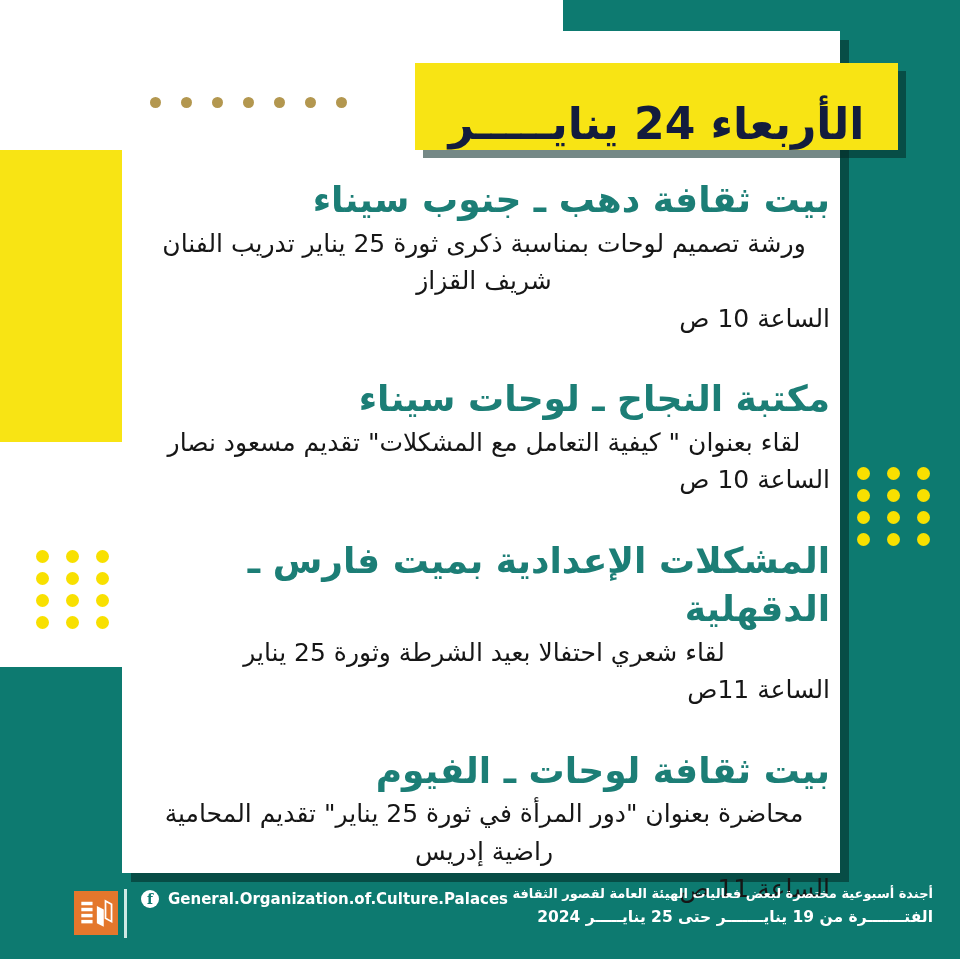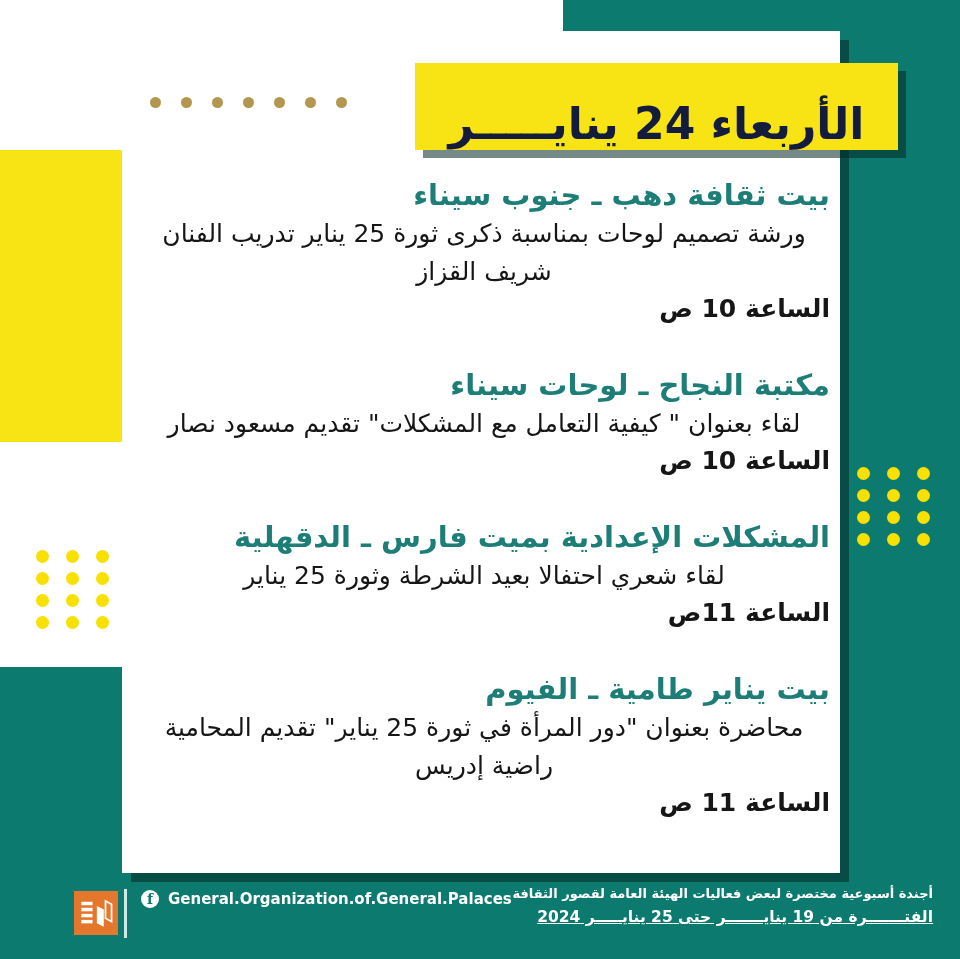--- a/index.html
+++ b/index.html
@@ -26,35 +26,35 @@
   
   .dots-row{position:absolute;left:150px;top:97px;display:flex;gap:20px;}
   .dot-tan{width:11px;height:11px;border-radius:50%;background:var(--tan-dot);}
   .grid-dots{position:absolute;display:grid;grid-template-columns:repeat(3,13px);gap:9px 17px;}
   .grid-left{left:36px;top:550px;}
   .grid-right{left:857px;top:467px;}
   .dot-yellow{width:13px;height:13px;border-radius:50%;background:var(--yellow-dot);}
   
   .events{position:absolute;left:138px;top:176px;width:692px;direction:rtl;text-align:right;}
   .event{margin-bottom:38px;}
-  .event-title{color:var(--title-teal);font-size:29px;font-weight:bold;line-height:1.35;}
+  .event-title{color:var(--title-teal);font-size:36px;font-weight:bold;line-height:1.35;}
   .event-desc{color:var(--body-text);font-size:25px;font-weight:normal;line-height:1.5;text-align:center;}
-  .event-time{color:var(--body-text);font-size:25px;font-weight:bold;line-height:1.5;}
+  .event-time{color:var(--body-text);font-size:25px;font-weight:normal;line-height:1.5;}
   
   .logo{position:absolute;left:74px;top:891px;width:44px;height:44px;background:var(--logo-orange);
         display:flex;align-items:center;justify-content:center;}
   .footer-sep{position:absolute;left:124px;top:889px;width:3px;height:49px;background:#cfe9e5;}
   .footer-links{position:absolute;left:141px;top:890px;display:flex;flex-direction:column;gap:5px;}
   .link-row{display:flex;align-items:center;gap:9px;color:#fff;font-size:15px;font-weight:bold;}
   .fb-circle{width:18px;height:18px;border-radius:50%;background:#fff;color:var(--teal);
              display:flex;align-items:center;justify-content:center;
              font-size:14px;font-weight:bold;font-family:"DejaVu Serif",serif;line-height:1;}
   .footer-right{position:absolute;right:27px;top:886px;direction:rtl;text-align:right;color:#fff;font-weight:bold;}
   .footer-right .l1{font-size:13px;margin-bottom:7px;}
-  .footer-right .l2{font-size:15.5px;text-decoration:underline;}
+  .footer-right .l2{font-size:15.5px;}
 </style>
 </head>
 <body>
 
 <div class="canvas">
 
   <div class="white-top"></div>
   <div class="white-left"></div>
   <div class="card"></div>
 
@@ -114,42 +114,42 @@
       <div class="event-time">الساعة 10 ص</div>
     </div>
 
     <div class="event">
       <div class="event-title">المشكلات الإعدادية بميت فارس ـ الدقهلية</div>
       <div class="event-desc">لقاء شعري احتفالا بعيد الشرطة وثورة 25 يناير</div>
       <div class="event-time">الساعة 11ص</div>
     </div>
 
     <div class="event">
-      <div class="event-title">بيت يناير طامية ـ الفيوم</div>
+      <div class="event-title">بيت ثقافة لوحات ـ الفيوم</div>
       <div class="event-desc">محاضرة بعنوان "دور المرأة في ثورة 25 يناير" تقديم المحامية راضية إدريس</div>
       <div class="event-time">الساعة 11 ص</div>
     </div>
   </div>
 
   <div class="logo">
     <svg width="38" height="38" viewBox="0 0 44 44">
       <rect x="5" y="9" width="13" height="4" fill="#fff"></rect>
       <rect x="5" y="16" width="13" height="4" fill="#fff"></rect>
       <rect x="5" y="23" width="13" height="4" fill="#fff"></rect>
       <rect x="5" y="30" width="13" height="4" fill="#fff"></rect>
       <path d="M23 34 L23 14 L31 18 L31 38 Z" fill="#fff"></path>
       <path d="M33 8 L40 12 L40 32 L33 28 Z" fill="none" stroke="#fff" stroke-width="2"></path>
     </svg>
   </div>
   <div class="footer-sep"></div>
 
   <div class="footer-links">
     <div class="link-row">
       <span class="fb-circle">f</span>
-      <span>General.Organization.of.General.Palaces</span>
+      <span>General.Organization.of.Culture.Palaces</span>
     </div>
   </div>
 
   <div class="footer-right">
     <div class="l1">أجندة أسبوعية مختصرة لبعض فعاليات الهيئة العامة لقصور الثقافة</div>
     <div class="l2">الفتـــــــرة من 19 ينايـــــــر حتى 25 ينايـــــر 2024</div>
   </div>
 
 </div>
 

